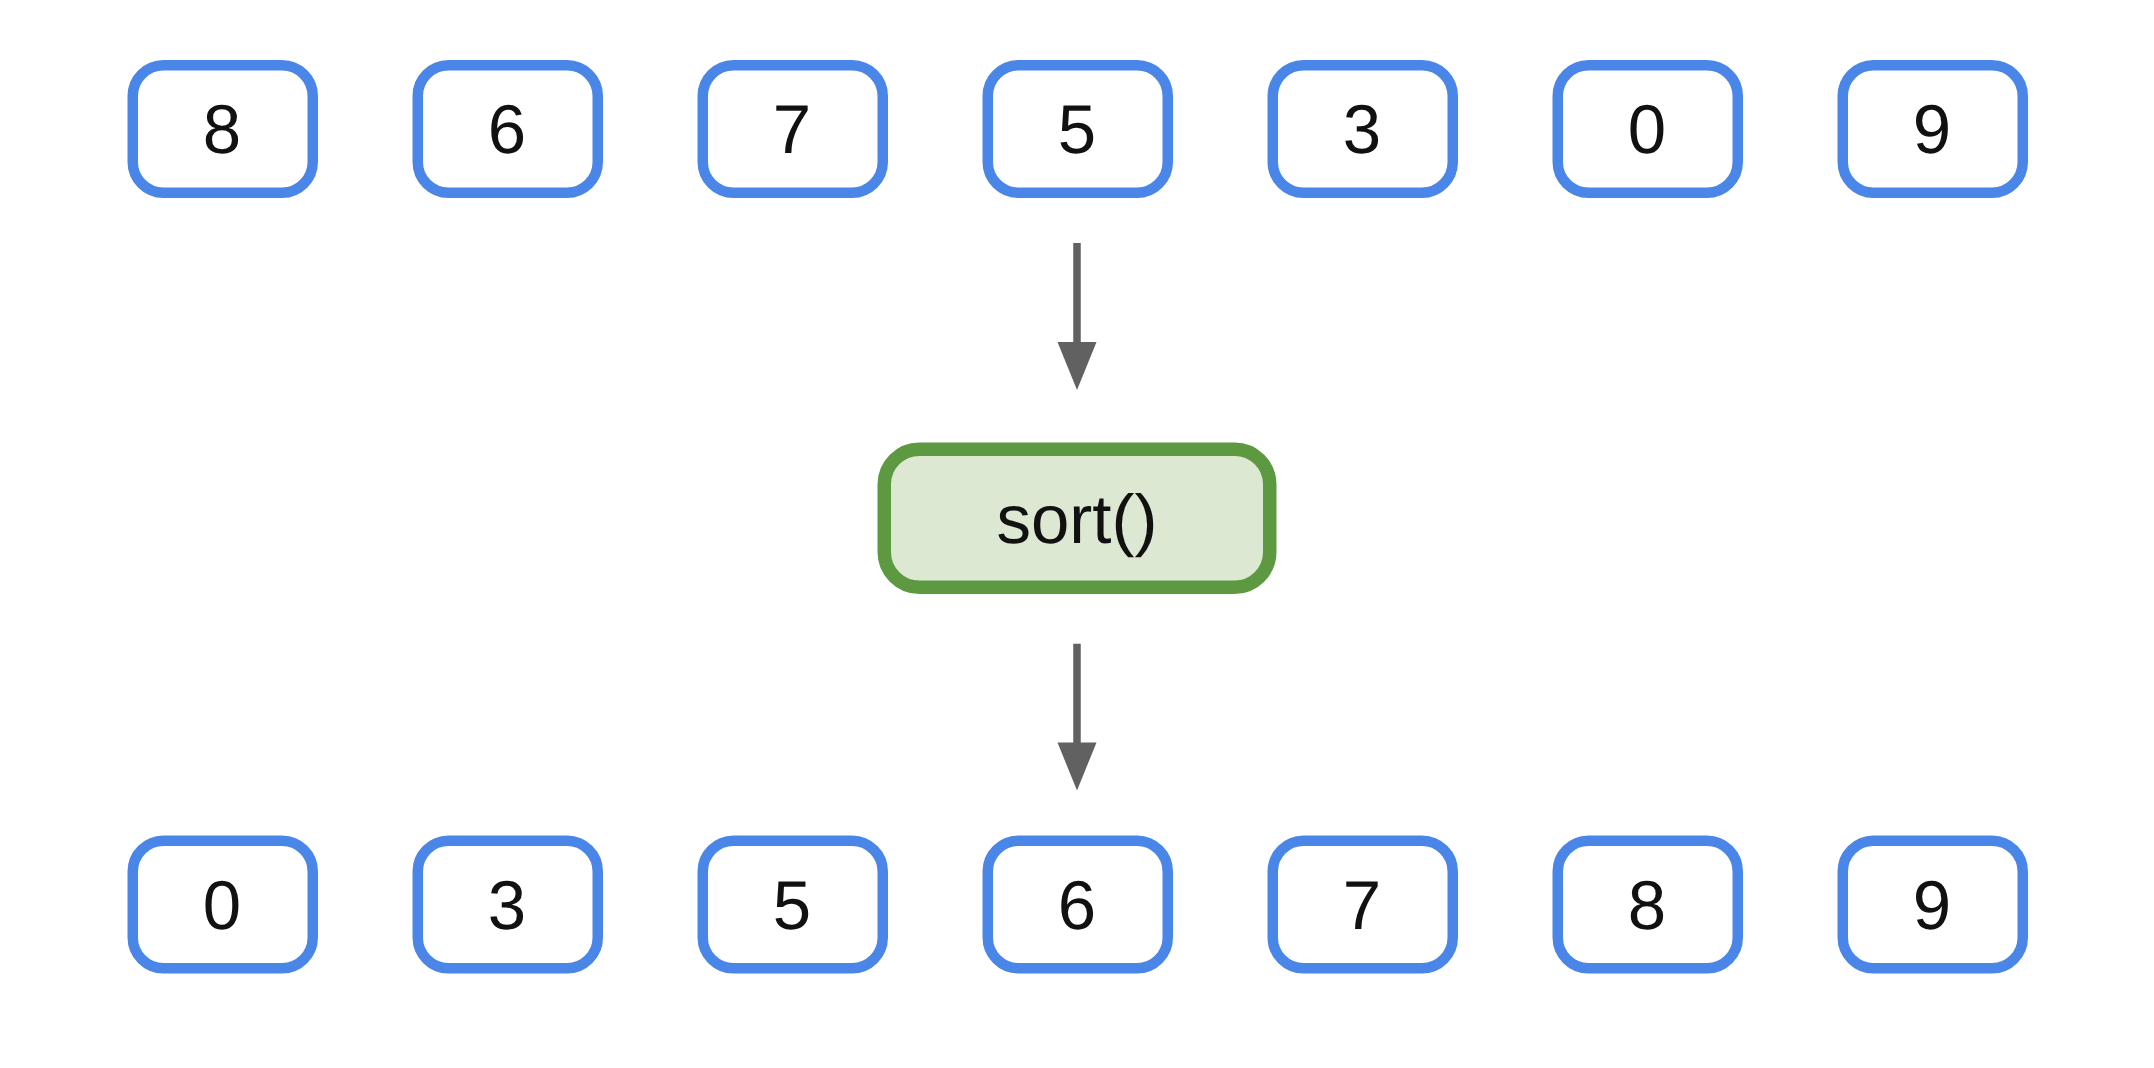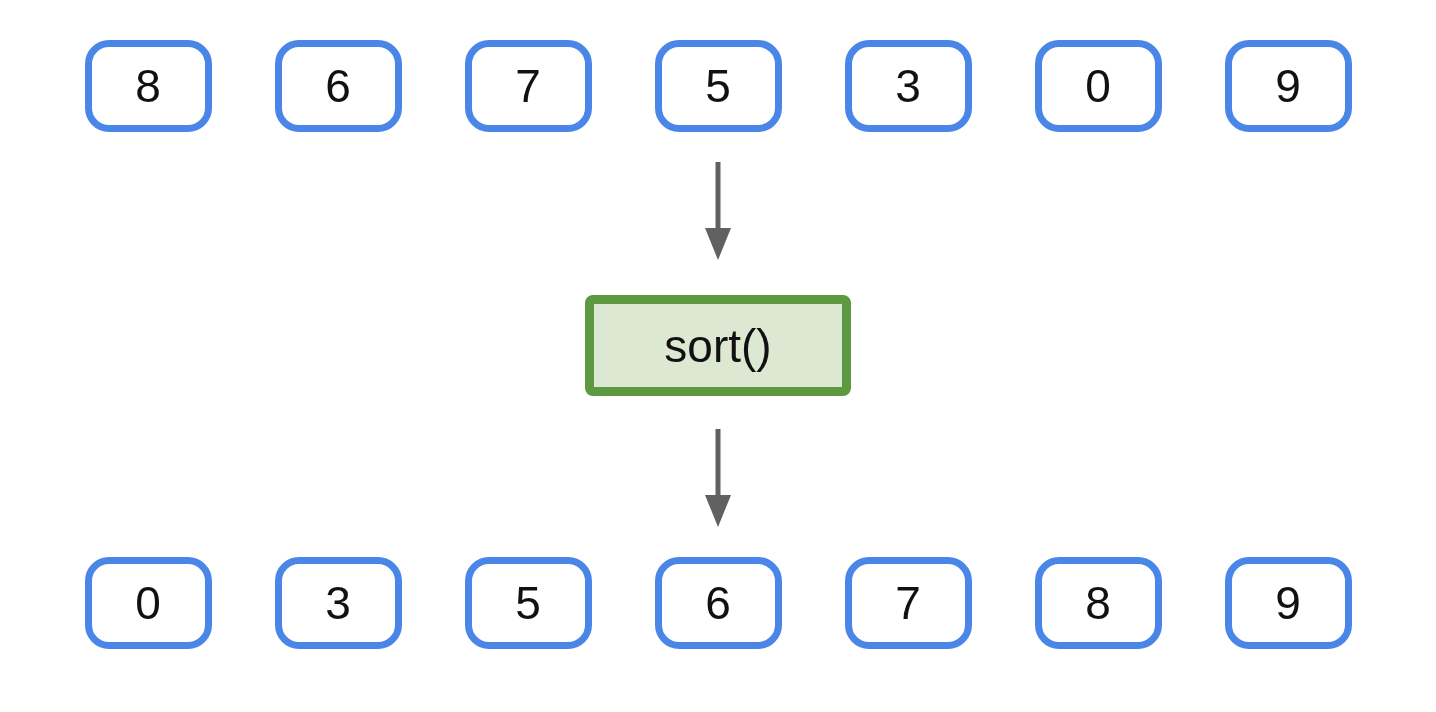--- a/index.html
+++ b/index.html
@@ -52,21 +52,21 @@
     color: var(--arrow);
   }
   .arrow-gap-1 { margin-top: 30px; }
   .arrow-gap-2 { margin-top: 33px; }
   .op-box {
     margin-top: 35px;
     width: 266px;
     height: 101px;
     background: var(--operation-fill);
     border: 9px solid var(--operation-border);
-    border-radius: 8px;
+    border-radius: 28px;
     display: flex;
     align-items: center;
     justify-content: center;
     font-size: 46px;
     line-height: 1;
     color: var(--text);
   }
   .row-output { margin-top: 30px; }
 </style>
 </head>

